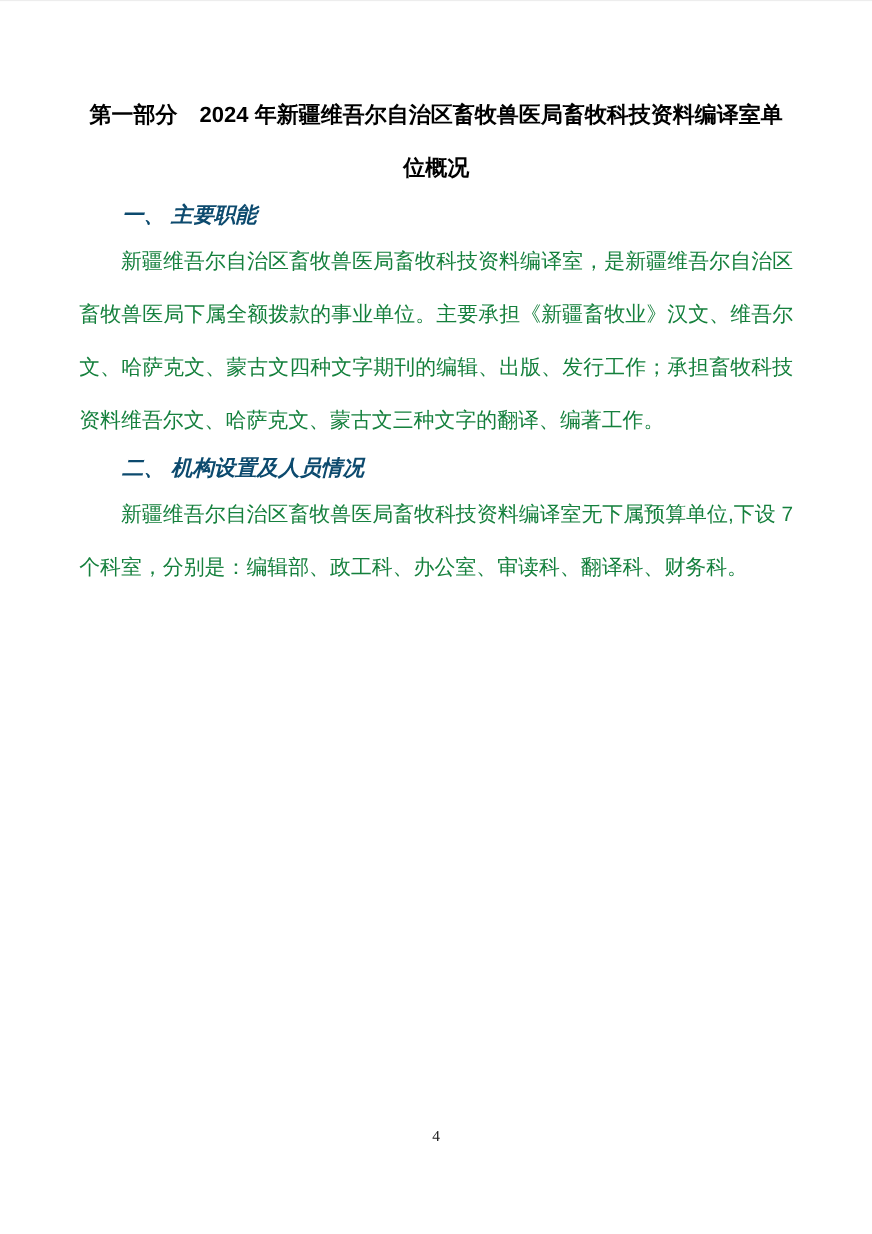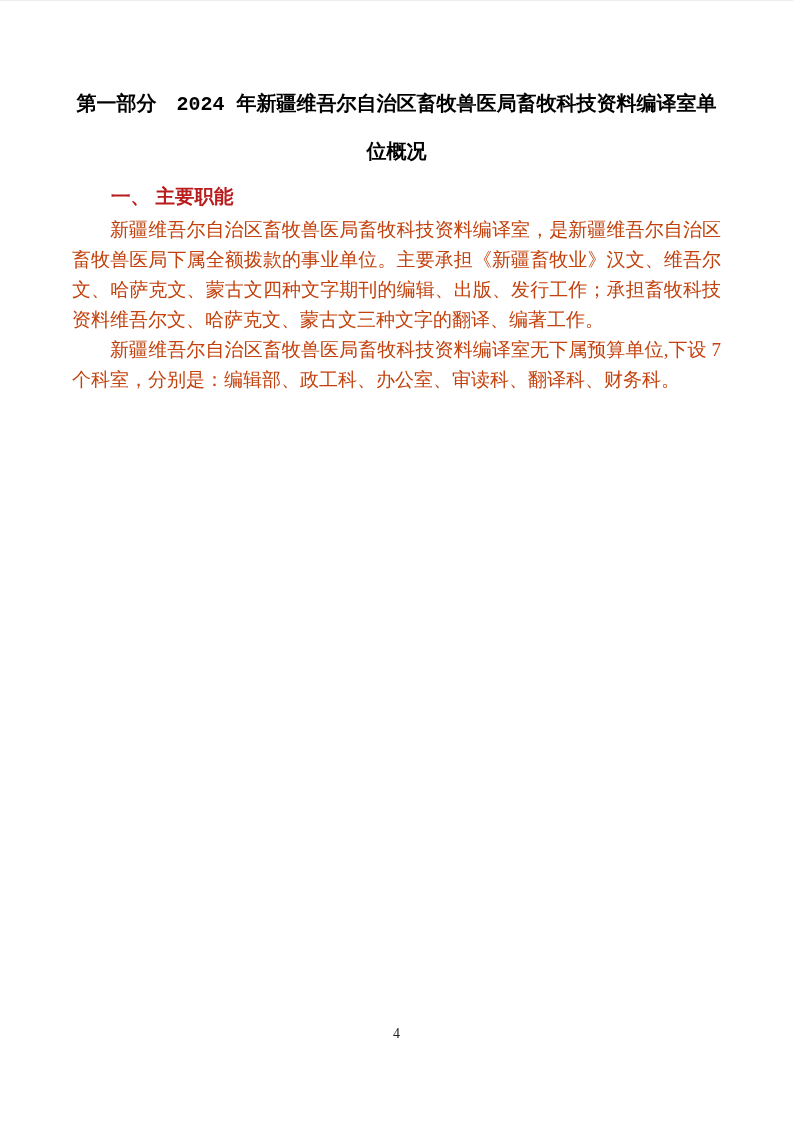--- a/index.html
+++ b/index.html
@@ -14,46 +14,47 @@
     border-top: 1px solid #ededed;
   }
 
   .content {
     margin: 0 72px;
     padding-top: 80px;
     color: #000000;
   }
 
   .doc-title {
-    font-family: Liberation Mono, monospace;
+    font-family: Liberation Sans, sans-serif;
     font-weight: 700;
     font-size: 20px;
     line-height: 48px;
     text-align: center;
     color: #000000;
   }
 
   .sec-heading {
     font-family: "Liberation Sans", "DejaVu Sans", sans-serif;
     font-weight: 700;
     font-size: 19.5px;
     line-height: 38px;
     text-indent: 2em;
-    color: #b91c1c;
+    color: #0c4a6e;
     white-space: pre-wrap;
+    font-style: italic;
   }
 
   .body-para {
-    font-family: Liberation Serif, serif;
+    font-family: Liberation Sans, sans-serif;
     font-weight: 400;
     font-size: 19px;
-    line-height: 30px;
+    line-height: 48px;
     text-indent: 2em;
     text-align: justify;
-    color: #c2410c;
+    color: #15803d;
   }
 
   .page-number {
     position: absolute;
     left: 0;
     right: 0;
     bottom: 80px;
     text-align: center;
     font-family: "Liberation Serif", "DejaVu Serif", serif;
     font-size: 14px;
@@ -65,20 +66,21 @@
 
 <div class="page">
   <div class="content">
 
     <h1 class="doc-title">第一部分　2024 年新疆维吾尔自治区畜牧兽医局畜牧科技资料编译室单位概况</h1>
 
     <h2 class="sec-heading">一、 主要职能</h2>
 
     <p class="body-para">新疆维吾尔自治区畜牧兽医局畜牧科技资料编译室，是新疆维吾尔自治区畜牧兽医局下属全额拨款的事业单位。主要承担《新疆畜牧业》汉文、维吾尔文、哈萨克文、蒙古文四种文字期刊的编辑、出版、发行工作；承担畜牧科技资料维吾尔文、哈萨克文、蒙古文三种文字的翻译、编著工作。</p>
 
+    <h2 class="sec-heading">二、 机构设置及人员情况</h2>
 
     <p class="body-para">新疆维吾尔自治区畜牧兽医局畜牧科技资料编译室无下属预算单位,下设 7 个科室，分别是：编辑部、政工科、办公室、审读科、翻译科、财务科。</p>
 
 
   </div>
 
   <div class="page-number">4</div>
 </div>
 
 </body></html>

